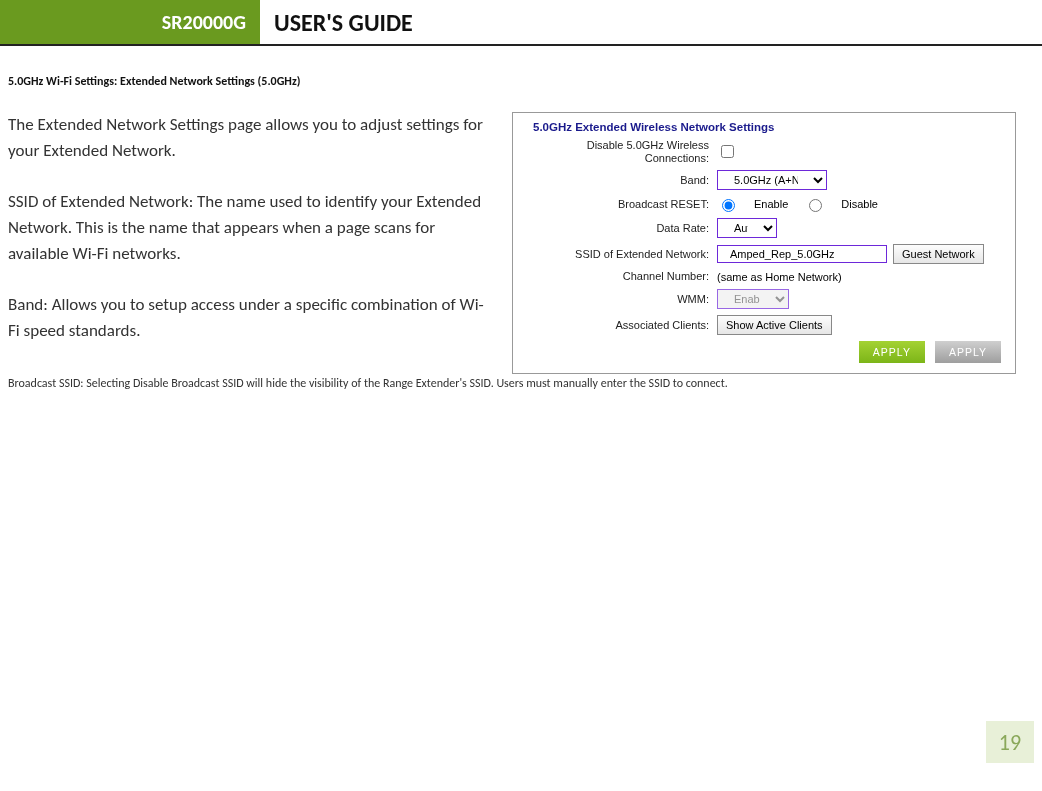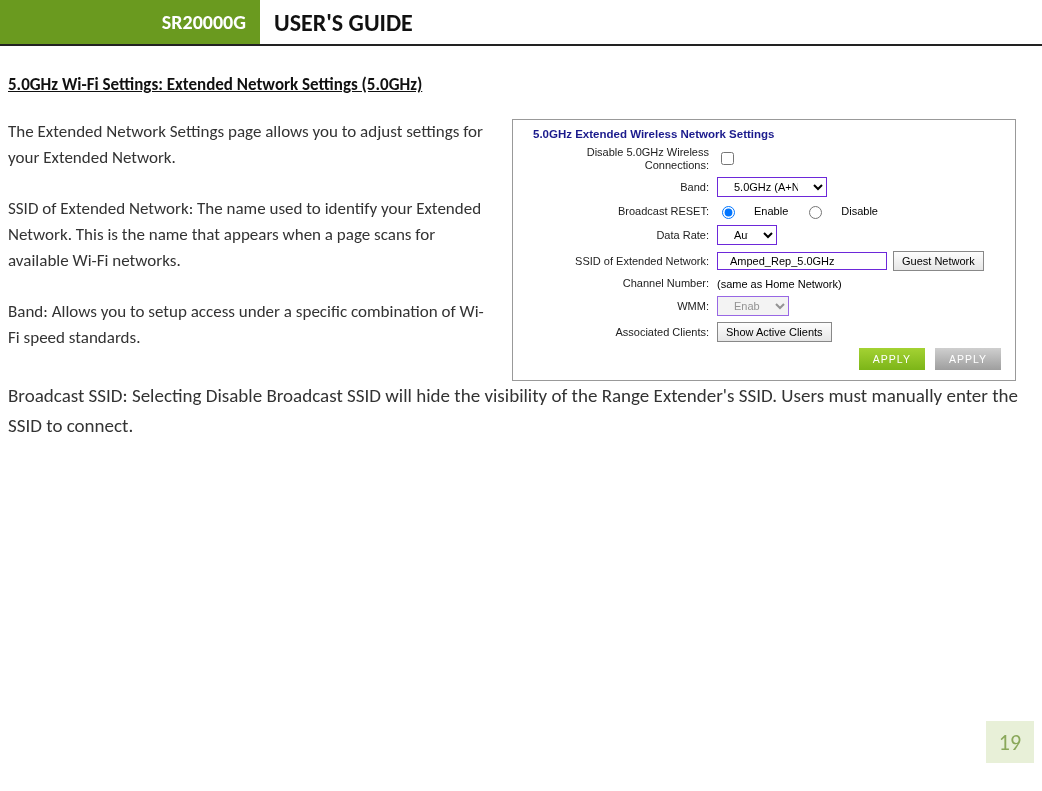--- a/index.html
+++ b/index.html
@@ -36,41 +36,40 @@
     display: flex;
     align-items: center;
     padding-left: 14px;
     color: #111;
   }
   .content {
     padding: 28px 8px 0 8px;
   }
   .section-heading {
     font-weight: bold;
-    font-size: 17px;
+    font-size: 12px;
     color: #111;
     margin-bottom: 24px;
-    text-decoration: underline;
   }
   .two-col {
     display: flex;
     align-items: flex-start;
     gap: 24px;
   }
   .left-col {
     flex: 0 0 480px;
   }
   .left-col p {
     margin: 0 0 24px 0;
     font-size: 17px;
     line-height: 1.55;
     color: #333;
   }
   .full-para {
-    font-size: 19px;
+    font-size: 12px;
     line-height: 1.55;
     color: #333;
     margin: 0 0 24px 0;
   }
   .panel {
     border: 1px solid #999;
     width: 504px;
     padding: 8px 10px 10px 10px;
     font-family: Arial, sans-serif;
     font-size: 11px;

